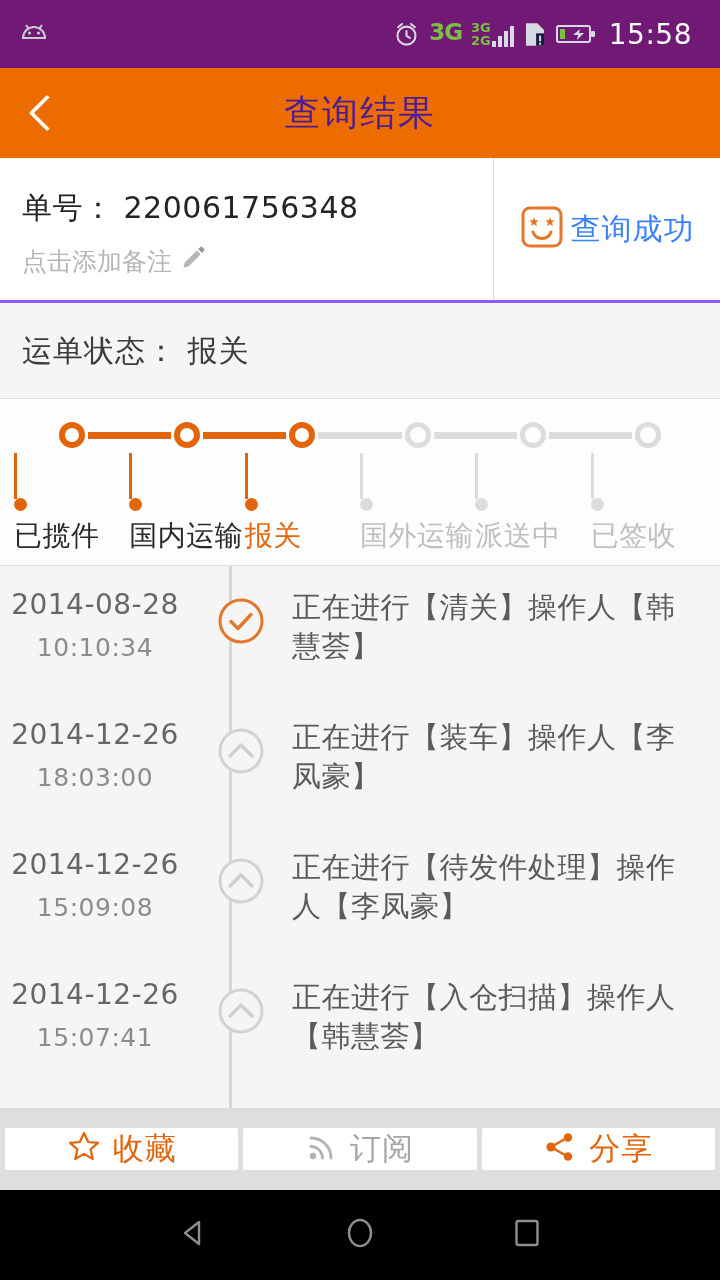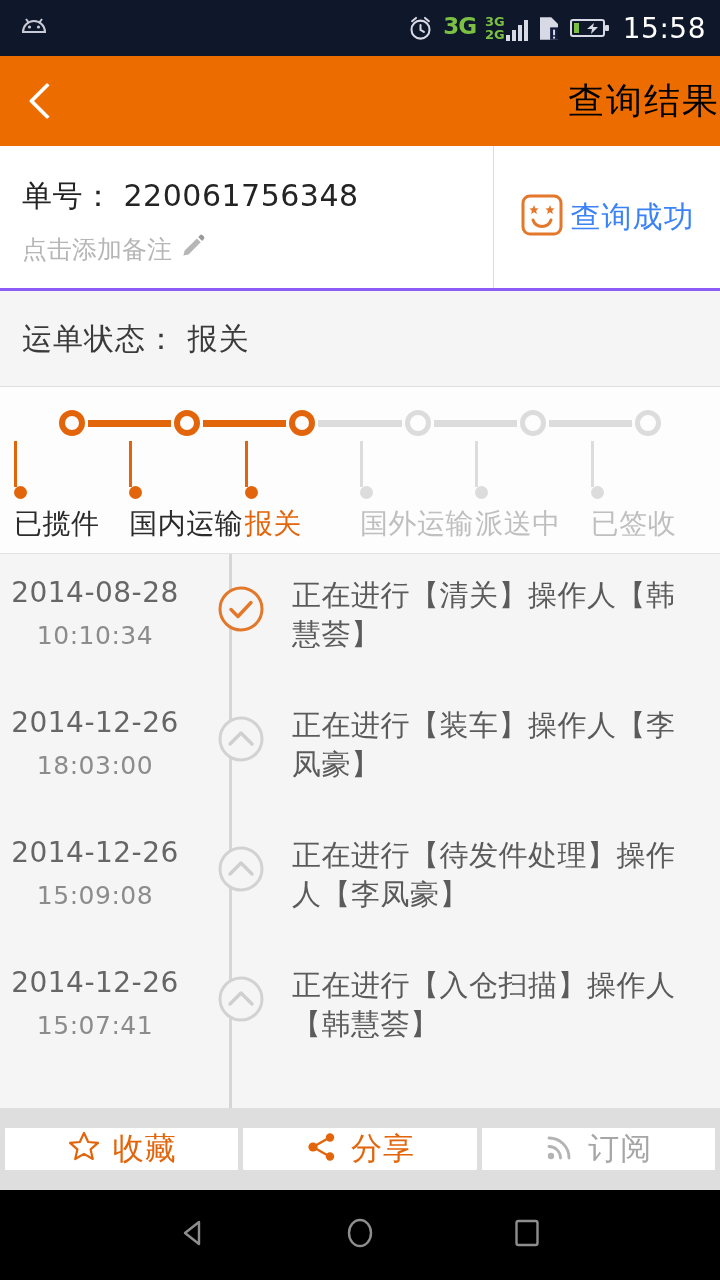--- a/index.html
+++ b/index.html
@@ -15,25 +15,25 @@
     width: 720px;
     height: 1280px;
     overflow: hidden;
     background: #f5f5f5;
     display: flex;
     flex-direction: column;
   }
 
   
   .statusbar {
-    height: 56px;
-    background: #0f172a;
-    display: flex;
-    align-items: center;
-    padding: 0 14px 0 18px;
+    height: 68px;
+    background: #701a75;
+    display: flex;
+    align-items: center;
+    padding: 0 28px 0 18px;
     box-sizing: border-box;
     flex: none;
   }
   .sb-left { display: flex; align-items: center; }
   .sb-spacer { flex: 1 1 auto; }
   .sb-right {
     display: flex;
     align-items: center;
     gap: 9px;
   }
@@ -112,22 +112,22 @@
     height: 22px;
     border-left: 4px solid #fff;
     border-bottom: 4px solid #fff;
     transform: rotate(45deg);
     border-radius: 2px;
   }
   .appbar-title {
     position: absolute;
     left: 0;
     right: 0;
-    text-align: right;
-    color: #000000;
+    text-align: center;
+    color: #4c1d95;
     font-size: 36px;
     letter-spacing: 2px;
     pointer-events: none;
   }
 
   
   .order-card {
     background: #ffffff;
     display: flex;
     border-bottom: 3px solid #8b5cf6;
@@ -582,37 +582,37 @@
       </div>
   </div>
 
   <div class="actionbar" id="actions-host">
       <div class="action-btn accent">
         <span><svg width="34" height="34" viewBox="0 0 34 34">
             <path d="M17 3 l4.2 9 9.8 .9 -7.4 6.5 2.2 9.6 -8.8-5.1 -8.8 5.1 2.2-9.6 -7.4-6.5 9.8-.9 z" fill="none" stroke="#e3650b" stroke-width="2.2" stroke-linejoin="round"></path>
           </svg></span>
         <span class="action-label">收藏</span>
       </div>
+      <div class="action-btn muted">
+        <span><svg width="32" height="32" viewBox="0 0 32 32">
+            <circle cx="7" cy="25" r="3.2" fill="#b3b3b3"></circle>
+            <path d="M5 15.5 a11.5 11.5 0 0 1 11.5 11.5" fill="none" stroke="#b3b3b3" stroke-width="2.8" stroke-linecap="round"></path>
+            <path d="M5 7 a20 20 0 0 1 20 20" fill="none" stroke="#b3b3b3" stroke-width="2.8" stroke-linecap="round"></path>
+          </svg></span>
+        <span class="action-label">订阅</span>
+      </div>
       <div class="action-btn accent">
         <span><svg width="34" height="34" viewBox="0 0 34 34">
             <circle cx="25" cy="7.5" r="4.2" fill="#e3650b"></circle>
             <circle cx="25" cy="26.5" r="4.2" fill="#e3650b"></circle>
             <circle cx="8" cy="17" r="4.6" fill="#e3650b"></circle>
             <path d="M11.5 15 L22 9 M11.5 19 L22 25" stroke="#e3650b" stroke-width="2.4" stroke-linecap="round"></path>
           </svg></span>
         <span class="action-label">分享</span>
       </div>
-      <div class="action-btn muted">
-        <span><svg width="32" height="32" viewBox="0 0 32 32">
-            <circle cx="7" cy="25" r="3.2" fill="#b3b3b3"></circle>
-            <path d="M5 15.5 a11.5 11.5 0 0 1 11.5 11.5" fill="none" stroke="#b3b3b3" stroke-width="2.8" stroke-linecap="round"></path>
-            <path d="M5 7 a20 20 0 0 1 20 20" fill="none" stroke="#b3b3b3" stroke-width="2.8" stroke-linecap="round"></path>
-          </svg></span>
-        <span class="action-label">订阅</span>
-      </div>
     </div>
 
   <div class="navbar">
     <div class="nav-btn">
       <span>
         <svg width="36" height="36" viewBox="0 0 36 36">
           <path d="M24 7 L10 18 L24 29 z" fill="none" stroke="#8e8e8e" stroke-width="2.4" stroke-linejoin="round"></path>
         </svg>
       </span>
     </div>

